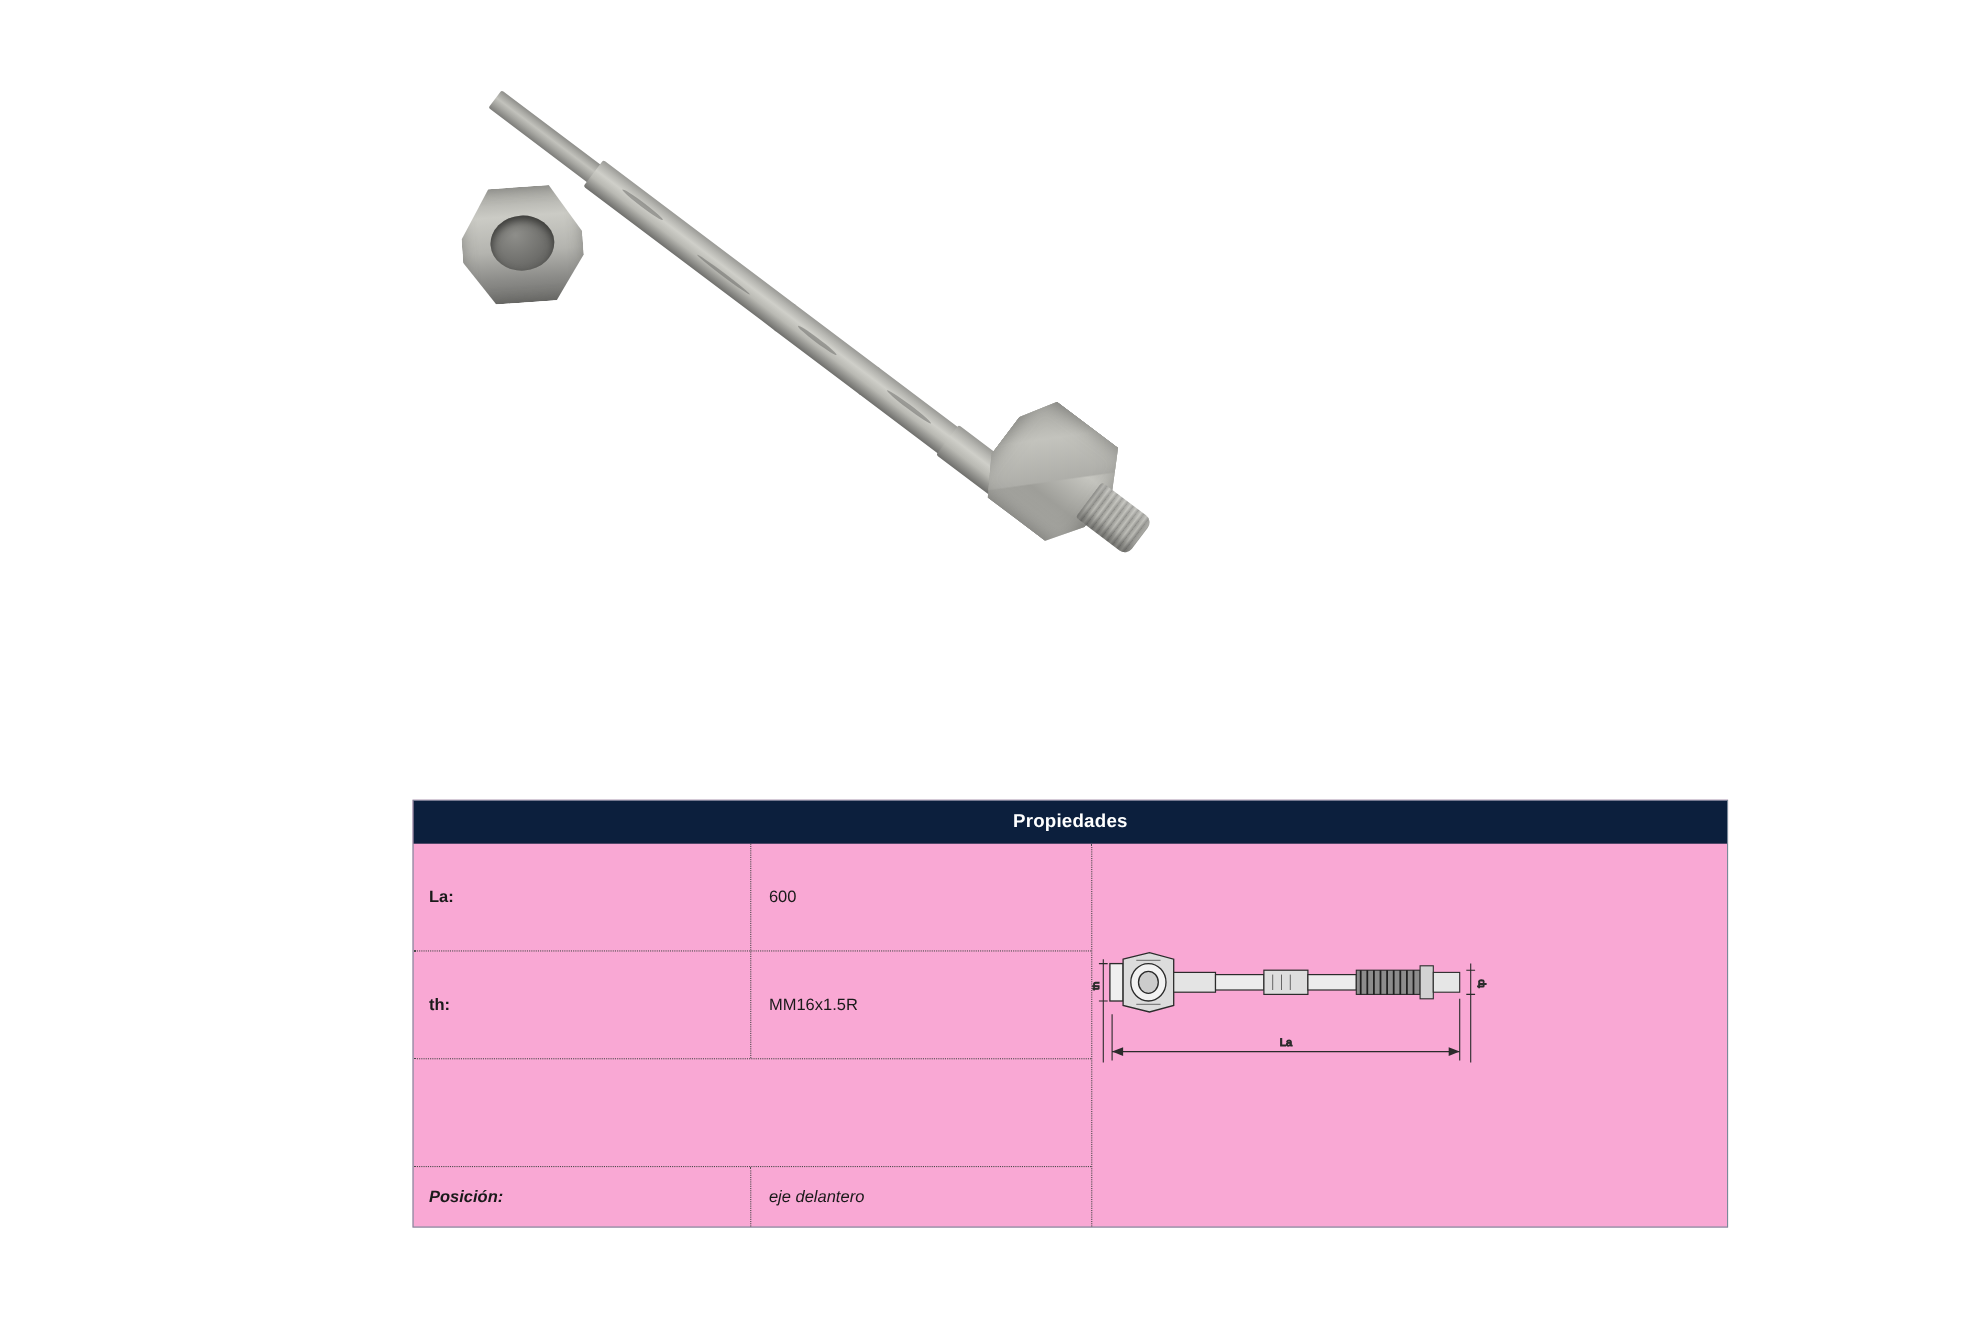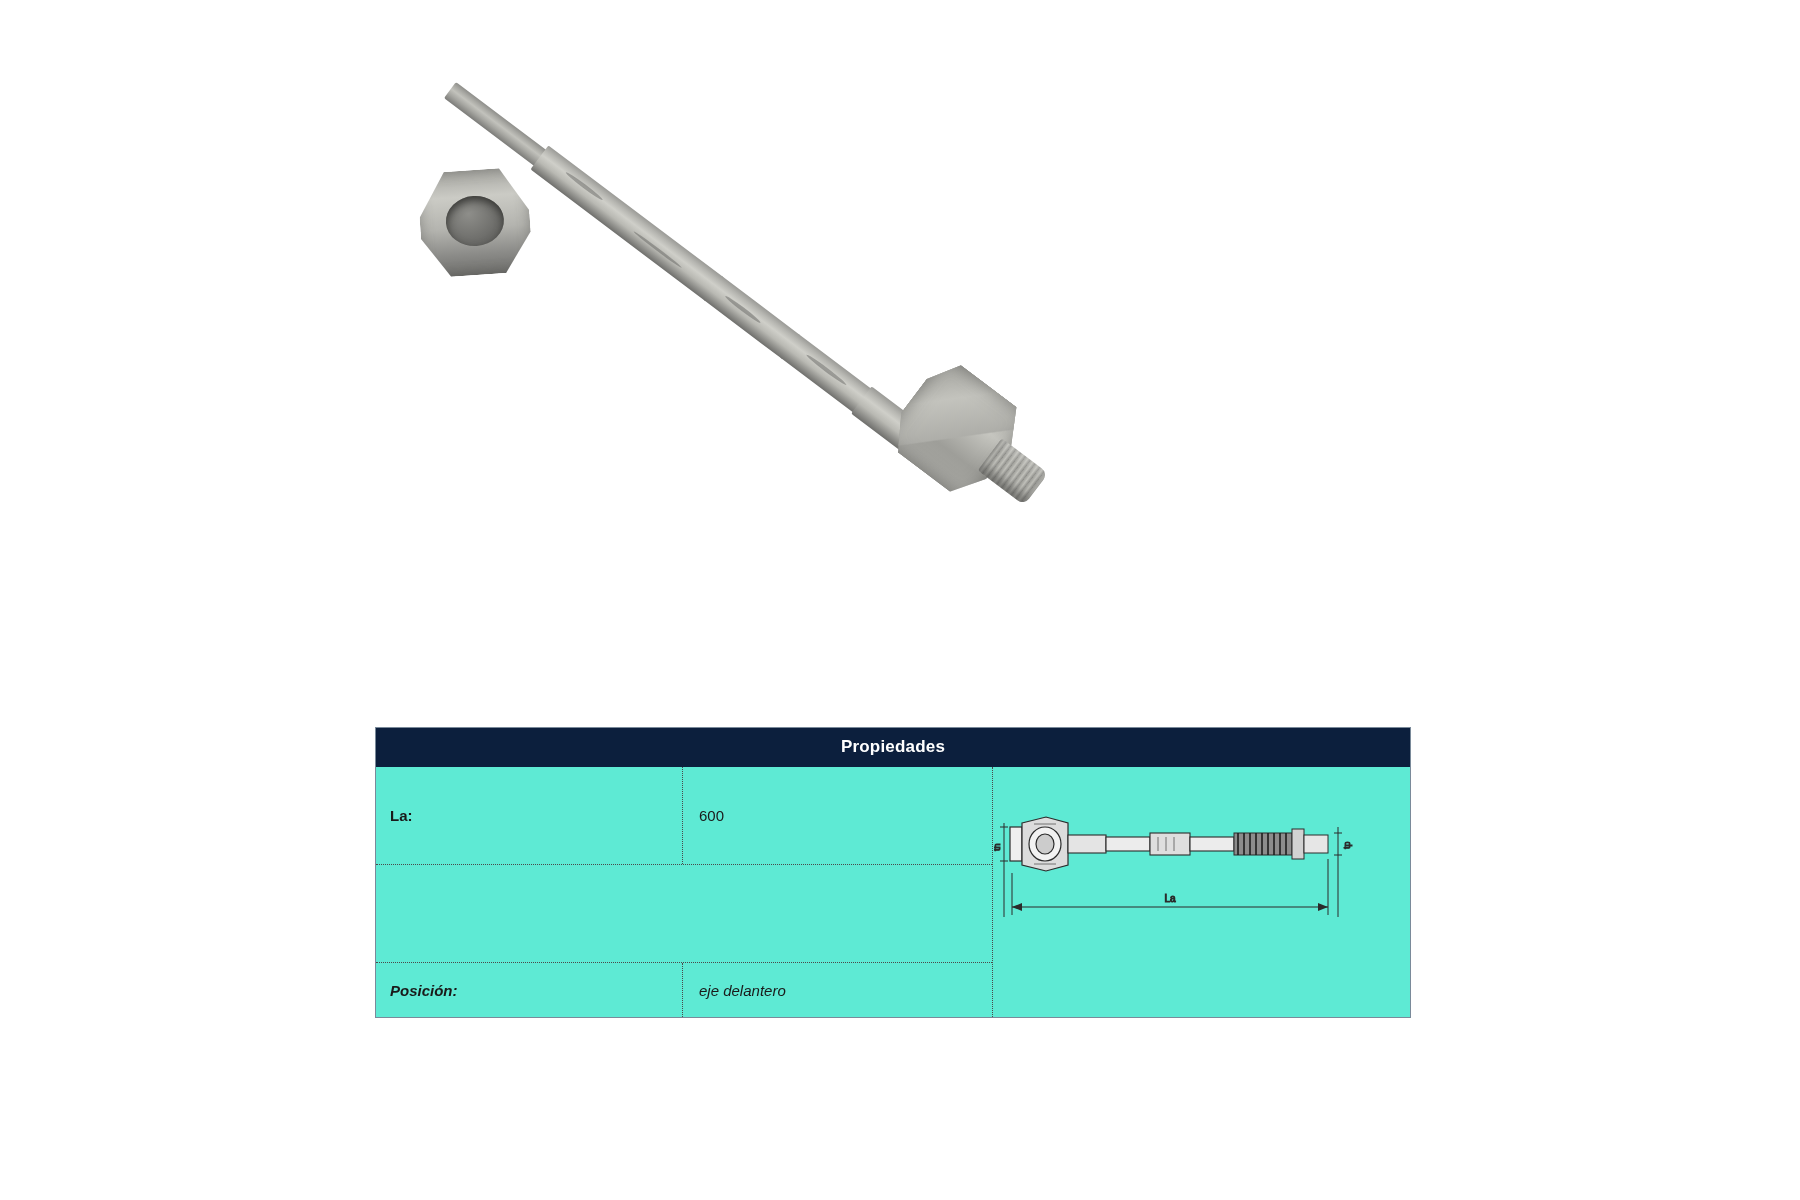--- a/index.html
+++ b/index.html
@@ -116,24 +116,24 @@
     border-radius: 50%;
     background: radial-gradient(ellipse at 40% 35%, #8e8e8a 0%, #6d6d6a 60%, #595957 100%);
     box-shadow: inset 0 4px 8px rgba(40,40,38,0.8);
   }
 
   
   #properties-table {
     position: absolute;
     left: 375px;
     top: 727px;
-    width: 1036px;
+    width: 1196px;
     border: 1px solid #7a8a9a;
     box-sizing: border-box;
-    background: #5eead4;
+    background: #f9a8d4;
   }
   .table-header {
     background: #0c1f3d;
     color: #ffffff;
     font-size: 17px;
     font-weight: bold;
     text-align: center;
     padding: 9px 0 10px 0;
     letter-spacing: 0.2px;
   }
@@ -174,21 +174,21 @@
     align-self: stretch;
     display: flex;
     align-items: center;
     flex: 1 1 auto;
   }
   .diagram-col {
     flex: 1 1 auto;
     position: relative;
     display: flex;
     align-items: center;
-    justify-content: flex-end;
+    justify-content: flex-start;
   }
   #tech-diagram { display: block; }
 
   
   .table-right-pad {
     width: 16px;
     flex: 0 0 16px;
   }
 </style>
 </head>
@@ -231,20 +231,24 @@
 
   <div class="table-body">
 
     <div class="rows-col">
 
       <div class="prop-row r-tall">
         <div class="prop-key">La:</div>
         <div class="prop-val">600</div>
       </div>
 
+      <div class="prop-row r-tall">
+        <div class="prop-key">th:</div>
+        <div class="prop-val">MM16x1.5R</div>
+      </div>
 
       <div class="prop-row r-tall">
       </div>
 
       <div class="prop-row r-short">
         <div class="prop-key">Posición:</div>
         <div class="prop-val">eje delantero</div>
       </div>
 
     </div>

